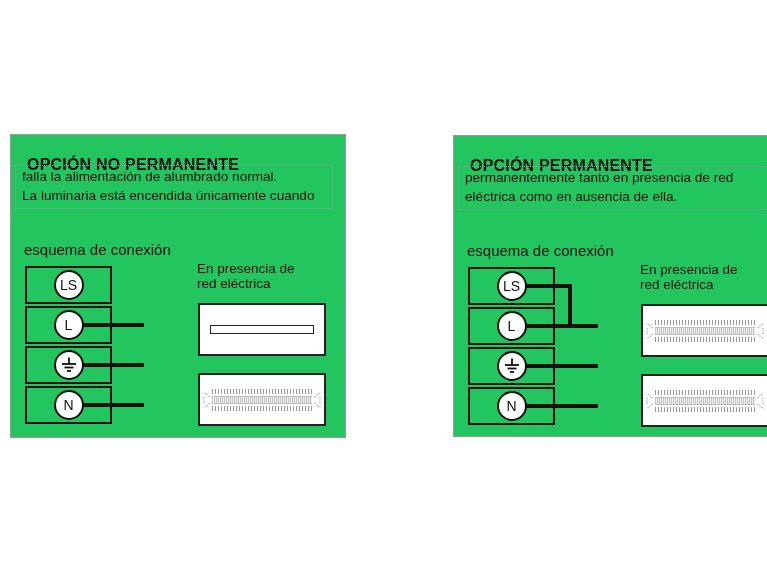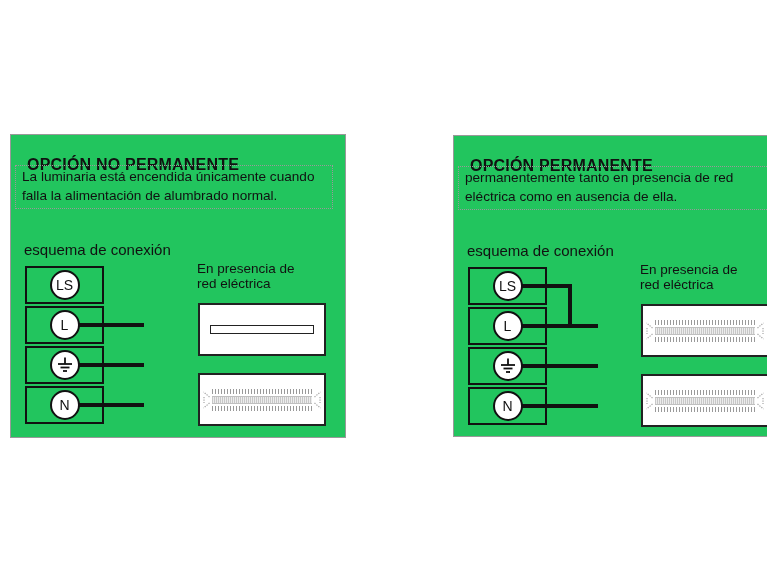--- a/index.html
+++ b/index.html
@@ -22,21 +22,21 @@
     padding:1px 6px 3px 6px;font-size:13.6px;line-height:19px;
   }
   #panel-left .desc-box{width:318px;}
   #panel-right .desc-box{width:323px;}
   .desc-line{white-space:nowrap;}
 
   .schema-label{position:absolute;left:13px;top:106px;font-size:15px;}
 
   .terminal-block{position:absolute;left:14px;top:131px;width:79px;}
   .cell{
-    box-sizing:border-box;width:79px;height:38px;border:2px solid #111;margin-bottom:2px;
+    box-sizing:border-box;width:87px;height:38px;border:2px solid #111;margin-bottom:2px;
     display:flex;align-items:center;justify-content:center;position:relative;background:transparent;
   }
   .circle{
     width:30px;height:30px;border:2px solid #111;border-radius:50%;box-sizing:border-box;
     display:flex;align-items:center;justify-content:center;font-size:14px;background:#fff;
     position:relative;z-index:2;line-height:1;
   }
   .wire{position:absolute;height:4px;background:#111;z-index:1;}
   .wire-v{position:absolute;width:4px;background:#111;z-index:1;}
 
@@ -72,22 +72,22 @@
   .glow svg line{stroke:#a6a6a6;stroke-width:1.2;stroke-dasharray:1.3 1.2;}
   .earth-svg line{stroke:#111;stroke-width:1.8;stroke-linecap:butt;}
 </style>
 </head>
 <body>
 
 <section class="panel" id="panel-left">
   <h2 class="panel-title">OPCIÓN NO PERMANENTE</h2>
 
   <div class="desc-box">
+    <div class="desc-line">falla la alimentación de alumbrado normal.</div>
     <div class="desc-line">La luminaria está encendida únicamente cuando</div>
-    <div class="desc-line">falla la alimentación de alumbrado normal.</div>
   </div>
 
   <div class="schema-label">esquema de conexión</div>
 
   <div class="terminal-block">
     <div class="cell">
       <div class="circle">LS</div>
     </div>
     <div class="cell">
       <div class="circle">L</div>

